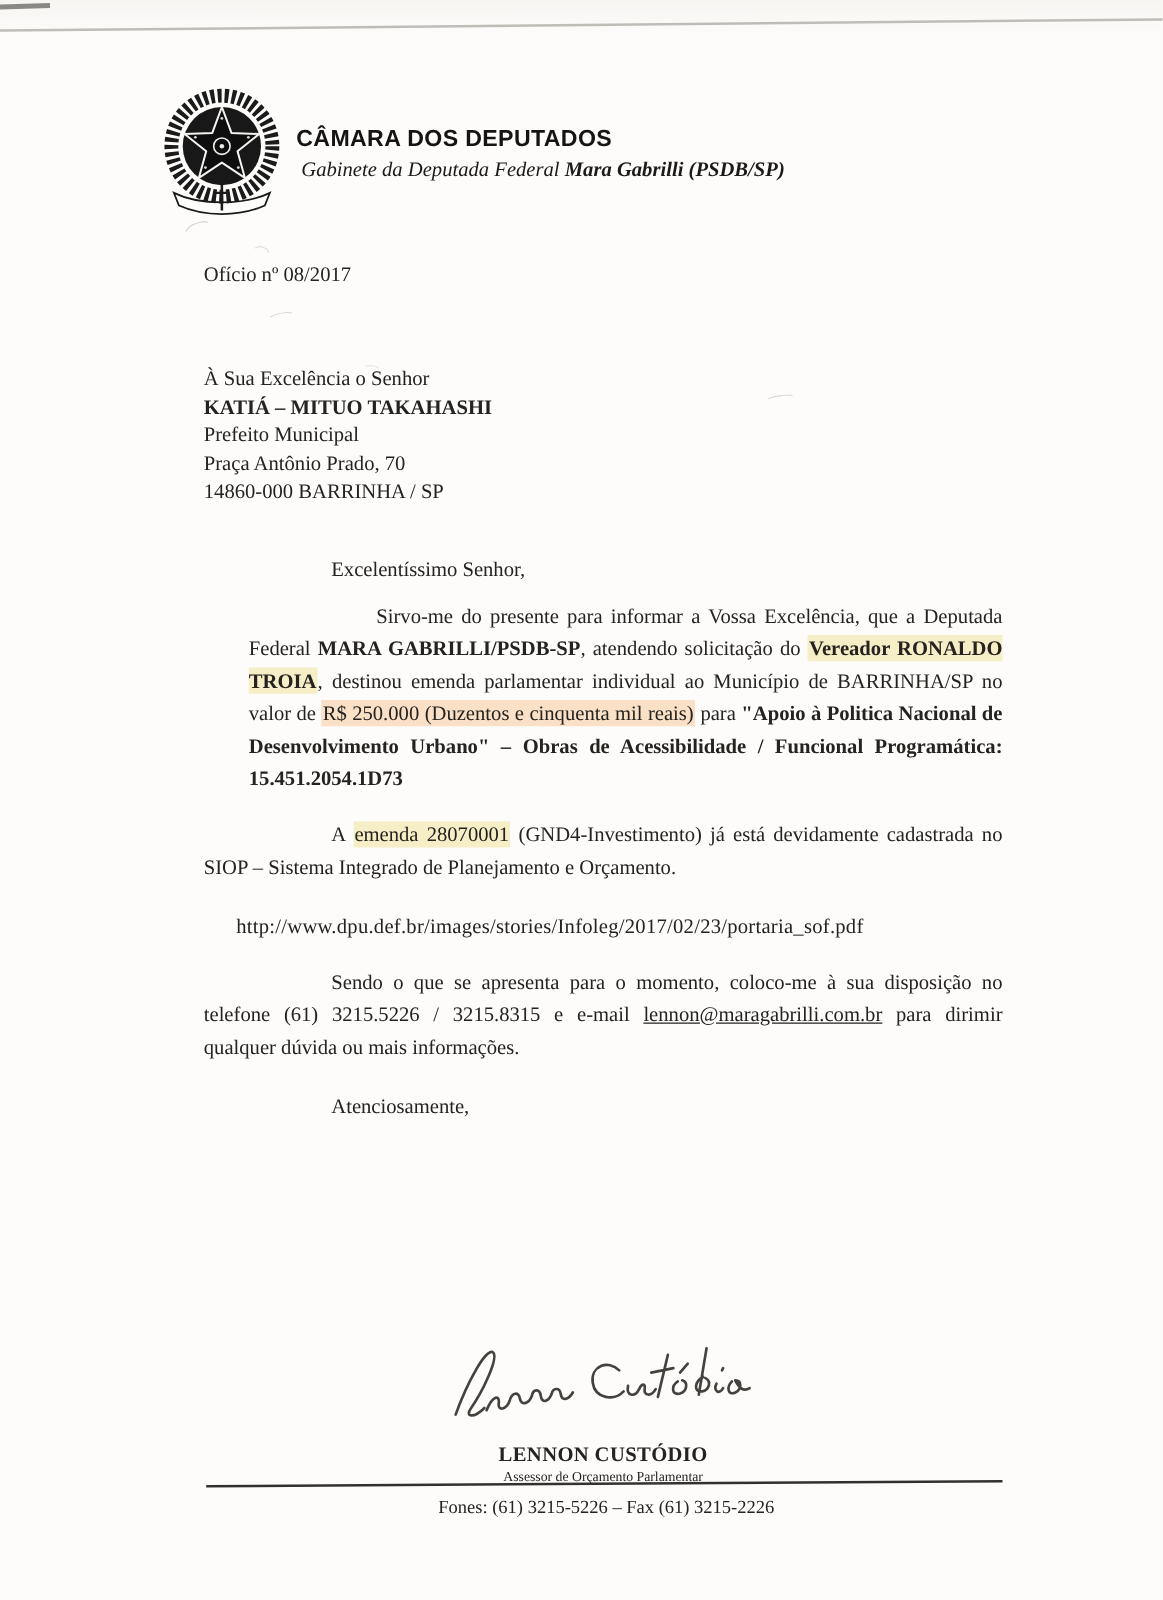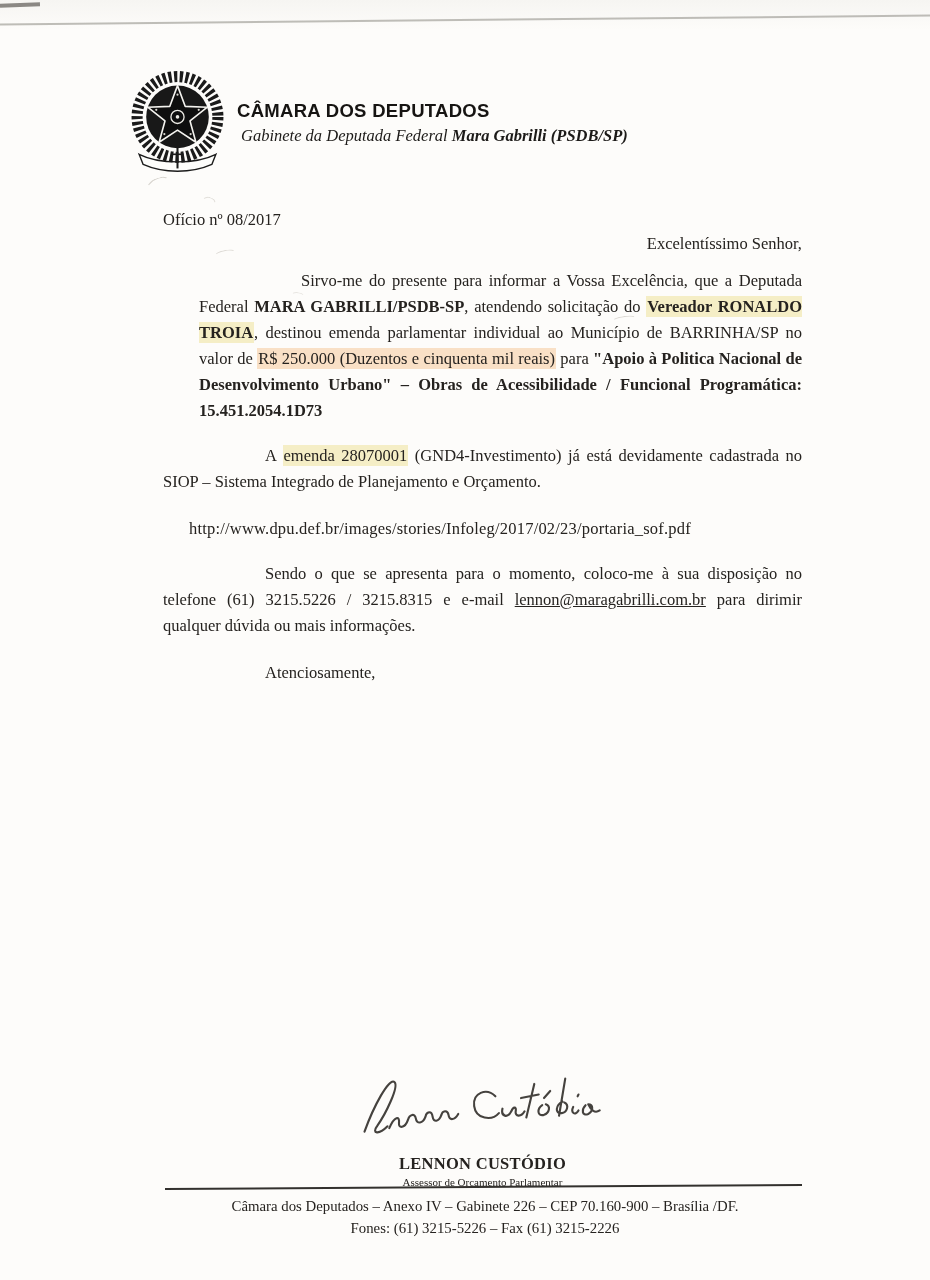--- a/index.html
+++ b/index.html
@@ -41,21 +41,21 @@
     position:absolute; left:241px; top:126px;
     font-style:italic; font-size:16.5px; color:#1c1a18;
   }
 
   
   .col { position:absolute; left:163px; top:209px; width:639px; font-size:16.5px; line-height:26px; }
   .ref-line { line-height:22px; }
   .dateline { margin-top:-4px; text-align:right; padding-right:3px; line-height:22px; }
   .recipient { margin-top:61px; line-height:22.6px; }
   .subject { margin-top:23px; }
-  .salutation { padding-left:102px;text-align:right; }
+  .salutation { margin-top:38px; padding-left:102px; }
   .para { text-align:justify; text-indent:102px; }
   .p-first { margin-top:11px;margin-left:36px; }
   .p-std { margin-top:19px; }
   .link-line { margin-top:21px; padding-left:26px; letter-spacing:.2px; }
   .closing { margin-top:21px; padding-left:102px; }
 
   
   .sig-block { position:absolute; left:163px; top:1068px; width:639px; text-align:center; }
   .sig-script { display:block; margin:0 auto; }
   .sig-name { font-weight:700; font-size:16.5px; letter-spacing:.3px; margin-top:2px; }
@@ -96,20 +96,27 @@
     <circle cx="63" cy="63" r="1.1" fill="#d8d6cf"></circle>
     <circle cx="37" cy="63" r="1.1" fill="#d8d6cf"></circle>
     <circle cx="29" cy="39" r="1.1" fill="#d8d6cf"></circle>
   </svg>
   <div class="lh-org">CÂMARA DOS DEPUTADOS</div>
   <div class="lh-office"><span>Gabinete da Deputada Federal </span><span class="b">Mara Gabrilli (PSDB/SP)</span></div>
 
   <div class="col">
     <div class="ref-line">Ofício nº 08/2017</div>
 
+    <div class="recipient">
+      <div><span>À Sua Excelência o Senhor</span></div>
+      <div><span class="b">KATIÁ – MITUO TAKAHASHI</span></div>
+      <div><span>Prefeito Municipal</span></div>
+      <div><span>Praça Antônio Prado, 70</span></div>
+      <div><span>14860-000 BARRINHA / SP</span></div>
+    </div>
 
 
     <div class="salutation">Excelentíssimo Senhor,</div>
 
     <div class="para p-first"><span>Sirvo-me do presente para informar a Vossa Excelência, que a Deputada Federal </span><span class="b">MARA GABRILLI/PSDB-SP</span><span>, atendendo solicitação do </span><span class="b hl" style="background-color: rgb(245, 238, 198);">Vereador RONALDO TROIA</span><span>, destinou emenda parlamentar individual ao Município de BARRINHA/SP no valor de </span><span class="hl" style="background-color: rgb(249, 224, 198);">R$ 250.000 (Duzentos e cinquenta mil reais)</span><span> para </span><span class="b">"Apoio à Politica Nacional de Desenvolvimento Urbano" – Obras de Acessibilidade / Funcional Programática: 15.451.2054.1D73</span></div>
     <div class="para p-std"><span>A </span><span class="hl" style="background-color: rgb(245, 238, 198);">emenda 28070001</span><span> (GND4-Investimento) já está devidamente cadastrada no SIOP – Sistema Integrado de Planejamento e Orçamento.</span></div>
 
     <div class="link-line"><span style="">http://www.dpu.def.br/images/stories/Infoleg/2017/02/23/portaria_sof.pdf</span></div>
 
     <div class="para p-std"><span>Sendo o que se apresenta para o momento, coloco-me à sua disposição no telefone (61) 3215.5226 / 3215.8315 e e-mail </span><span style="text-decoration: underline;">lennon@maragabrilli.com.br</span><span> para dirimir qualquer dúvida ou mais informações.</span></div>
@@ -130,17 +137,16 @@
         <path d="M252,44 C249,50 254,55 258,48 M257,32 L258,30"></path>
         <path d="M266,42 C261,47 262,55 269,52 C275,49 275,41 269,41 C272,47 276,52 282,48"></path>
       </g>
     </svg>
     <div class="sig-name">LENNON CUSTÓDIO</div>
     <div class="sig-role">Assessor de Orçamento Parlamentar</div>
   </div>
 
   <div class="footer">
     <div class="footer-rule"></div>
-    <div class="footer-line">Câmara dos Deputados – Anexo IV – Gabinete 226 – CEP 70.160-900 – Brasília /DF.</div>
     <div class="footer-line">Fones: (61) 3215-5226 – Fax (61) 3215-2226</div>
   </div>
 
 </div>
 
 </body></html>

